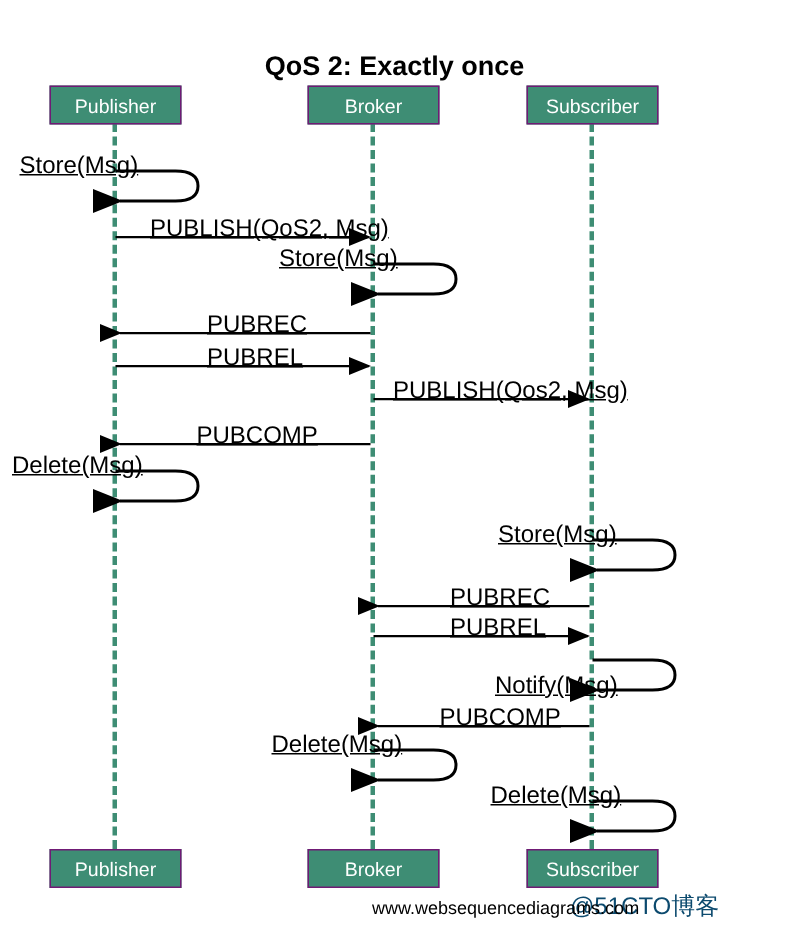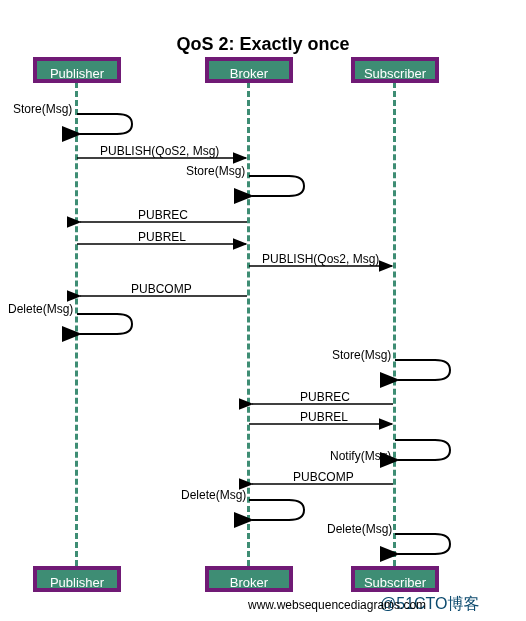--- a/index.html
+++ b/index.html
@@ -26,33 +26,34 @@
   }
   .participant {
     position: absolute;
     width: 88px;
     height: 26px;
     background: #3e8d74;
     color: #fff;
     font-size: 13px;
     text-align: center;
     line-height: 26px;
-    border: 4px solid #701a75;
+    border: 1px solid #701a75;
     box-sizing: border-box;
   }
   .lifeline {
     position: absolute;
     width: 0;
     border-left: 3px dashed #3e8d74;
   }
   .msg-label {
     position: absolute;
-    font-size: 12px;
+    font-size: 16px;
     color: #000;
     white-space: nowrap;
+    text-decoration: underline;
   }
   .footer {
     position: absolute;
     font-size: 12px;
     color: #000000;
   }
   .wm {
     position: absolute;
     font-size: 16px;
     color: #0c4a6e;

